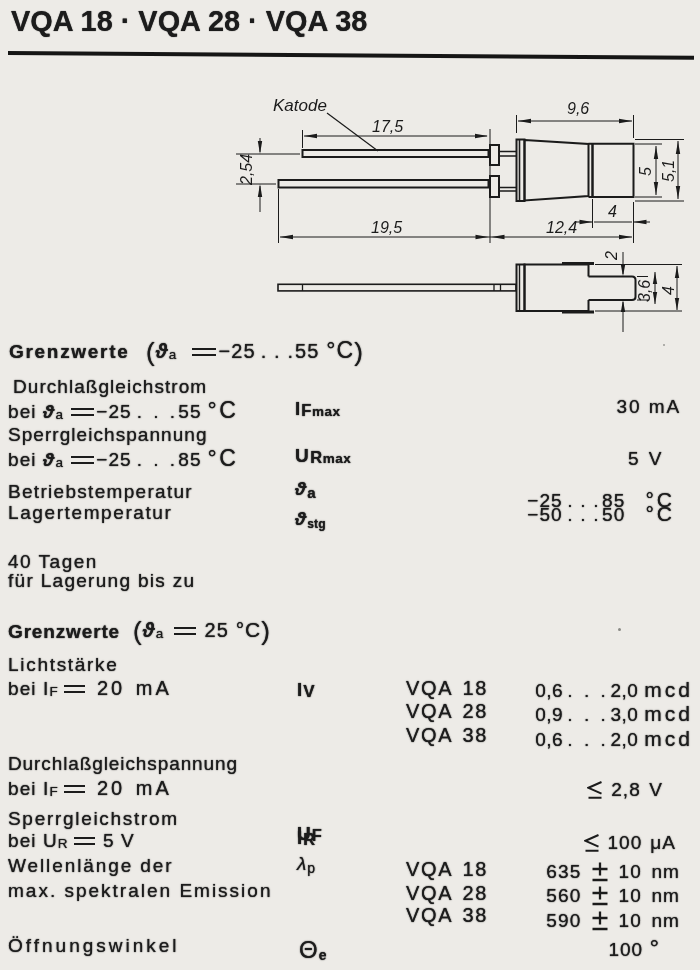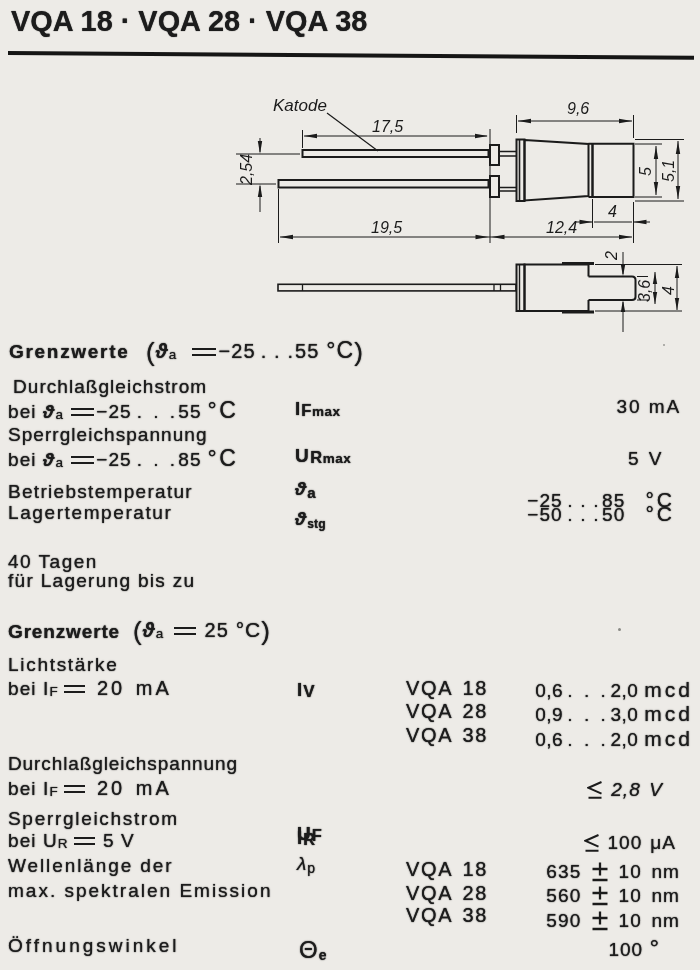--- a/index.html
+++ b/index.html
@@ -138,21 +138,21 @@
 <div class="abs t" style="left:406px;top:679px;font-size:20px;letter-spacing:1.7px;word-spacing:3px;">VQA 18</div>
 <div class="abs t right" style="right:7px;top:680px;letter-spacing:0.55px;">0,6<span style="word-spacing:5px;margin:0 4px 0 4px;">. . .</span>2,0 <span style="font-size:21px;letter-spacing:3px;">mcd</span></div>
 <div class="abs t" style="left:406px;top:702px;font-size:20px;letter-spacing:1.7px;word-spacing:3px;">VQA 28</div>
 <div class="abs t right" style="right:7px;top:704px;letter-spacing:0.55px;">0,9<span style="word-spacing:5px;margin:0 4px 0 4px;">. . .</span>3,0 <span style="font-size:21px;letter-spacing:3px;">mcd</span></div>
 <div class="abs t" style="left:406px;top:726px;font-size:20px;letter-spacing:1.7px;word-spacing:3px;">VQA 38</div>
 <div class="abs t right" style="right:7px;top:729px;letter-spacing:0.55px;">0,6<span style="word-spacing:5px;margin:0 4px 0 4px;">. . .</span>2,0 <span style="font-size:21px;letter-spacing:3px;">mcd</span></div>
 
 <div class="abs t" style="left:8px;top:754px;letter-spacing:0.9px;">Durchlaßgleichspannung</div>
 <div class="abs t" style="left:8px;top:779px;">bei I<sub>F</sub><span class="eq" style="margin:0 12px 0 6px;"></span><span style="font-size:20px;letter-spacing:3px;word-spacing:2px;">20 mA</span></div>
 <div class="abs sym" style="left:297px;top:778px;margin-top:46px;">U<sub><span class="g1">F</span></sub></div>
-<div class="abs t right" style="right:37px;top:780px;word-spacing:2px;font-style:italic;"><svg width="16" height="18" viewBox="0 0 16 18" style="vertical-align:-3px">
+<div class="abs t right" style="right:37px;top:780px;word-spacing:2px;"><svg width="16" height="18" viewBox="0 0 16 18" style="vertical-align:-3px">
       <path d="M14.5 1 L1.5 6.8 L14.5 12.6 M1.5 16.8 H14.5" stroke="#1c1c1c" stroke-width="2" fill="none"></path>
     </svg> 2,8 V</div>
 
 <div class="abs t" style="left:8px;top:809px;letter-spacing:1.7px;">Sperrgleichstrom</div>
 <div class="abs t" style="left:8px;top:831px;">bei U<sub>R</sub><span class="eq" style="margin:0 8px 0 6px;"></span>5 V</div>
 <div class="abs sym" style="left:297px;top:828px;">I<sub><span class="g1">R</span></sub></div>
 <div class="abs t right" style="right:24px;top:833px;word-spacing:1.4px;"><svg width="16" height="18" viewBox="0 0 16 18" style="vertical-align:-3px">
       <path d="M14.5 1 L1.5 6.8 L14.5 12.6 M1.5 16.8 H14.5" stroke="#1c1c1c" stroke-width="2" fill="none"></path>
     </svg> 100 μA</div>
 

